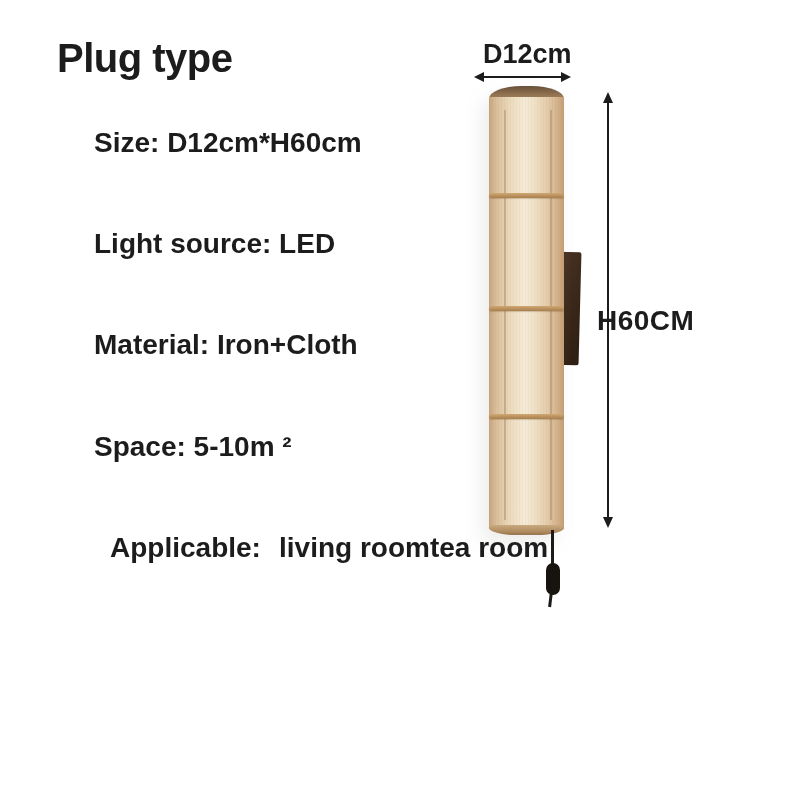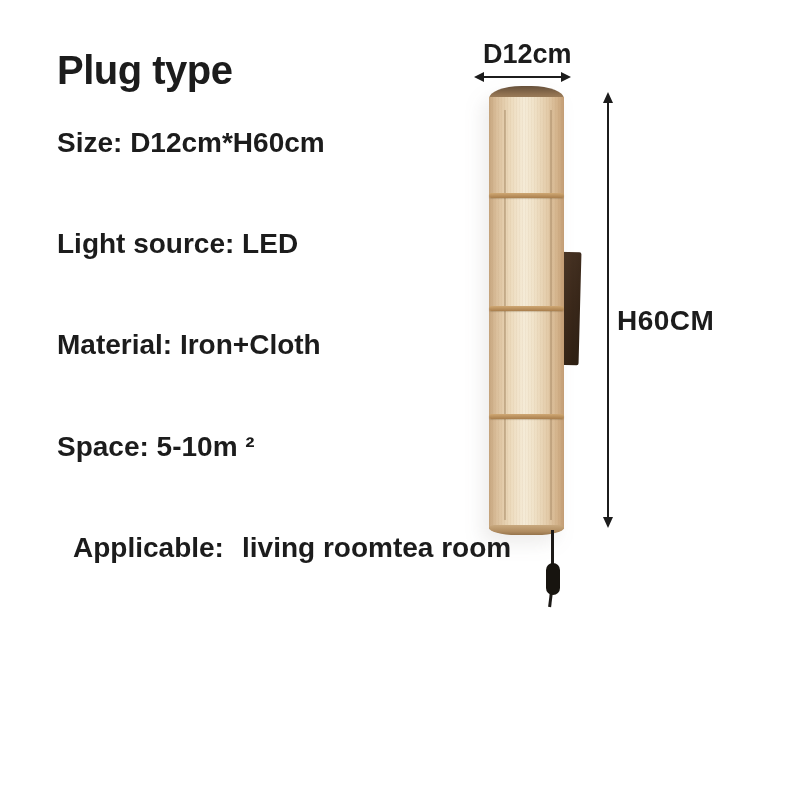--- a/index.html
+++ b/index.html
@@ -7,36 +7,36 @@
     width:800px; height:800px;
     background:var(--background, #fff);
     font-family:"Liberation Sans", sans-serif;
     color:var(--text, #1c1c1c);
     position:relative; overflow:hidden;
   }
   .abs { position:absolute; }
 
   
   .title {
-    left:57px; top:46px;
+    left:57px; top:34px;
     font-size:40px; font-weight:700; letter-spacing:-0.5px; line-height:48px;
   }
-  .spec { font-size:28px; font-weight:700; line-height:34px; white-space:nowrap; }
+  .spec { font-size:28px; font-weight:700; line-height:34px; white-space:nowrap;margin-left:37px; }
   .spec-size       { left:57px; top:126px; }
   .spec-light      { left:57px; top:227px; }
   .spec-material   { left:57px; top:328px;text-align:center; }
   .spec-space      { left:57px; top:430px; }
   .spec-applicable { left:73px; top:531px; display:flex; align-items:center;gap:22px; }
   .applicable-label { flex:none; width:147px; }
   .room-list { display:flex; flex-direction:row; }
 
   
   .dim-label { font-weight:700; white-space:nowrap;text-align:center; }
   .d-label { left:483px; top:39px;  font-size:27px; }
-  .h-label { left:617px; top:305px; font-size:28px; letter-spacing:0.5px; }
+  .h-label { left:597px; top:305px; font-size:28px; letter-spacing:0.5px; }
 
   .arrow-h { left:474px; top:72px; width:97px; height:10px; }
   .arrow-h .line { position:absolute; left:8px; right:8px; top:4px; height:2px; background:var(--arrow,#1c1c1c); }
   .arrow-h .head-left  { position:absolute; left:0; top:0; width:0; height:0;
     border-top:5px solid transparent; border-bottom:5px solid transparent; border-right:10px solid var(--arrow,#1c1c1c); }
   .arrow-h .head-right { position:absolute; right:0; top:0; width:0; height:0;
     border-top:5px solid transparent; border-bottom:5px solid transparent; border-left:10px solid var(--arrow,#1c1c1c); }
 
   .arrow-v { left:601px; top:92px; width:14px; height:436px; }
   .arrow-v .line { position:absolute; left:6px; top:9px; bottom:9px; width:2px; background:var(--arrow,#1c1c1c); }

